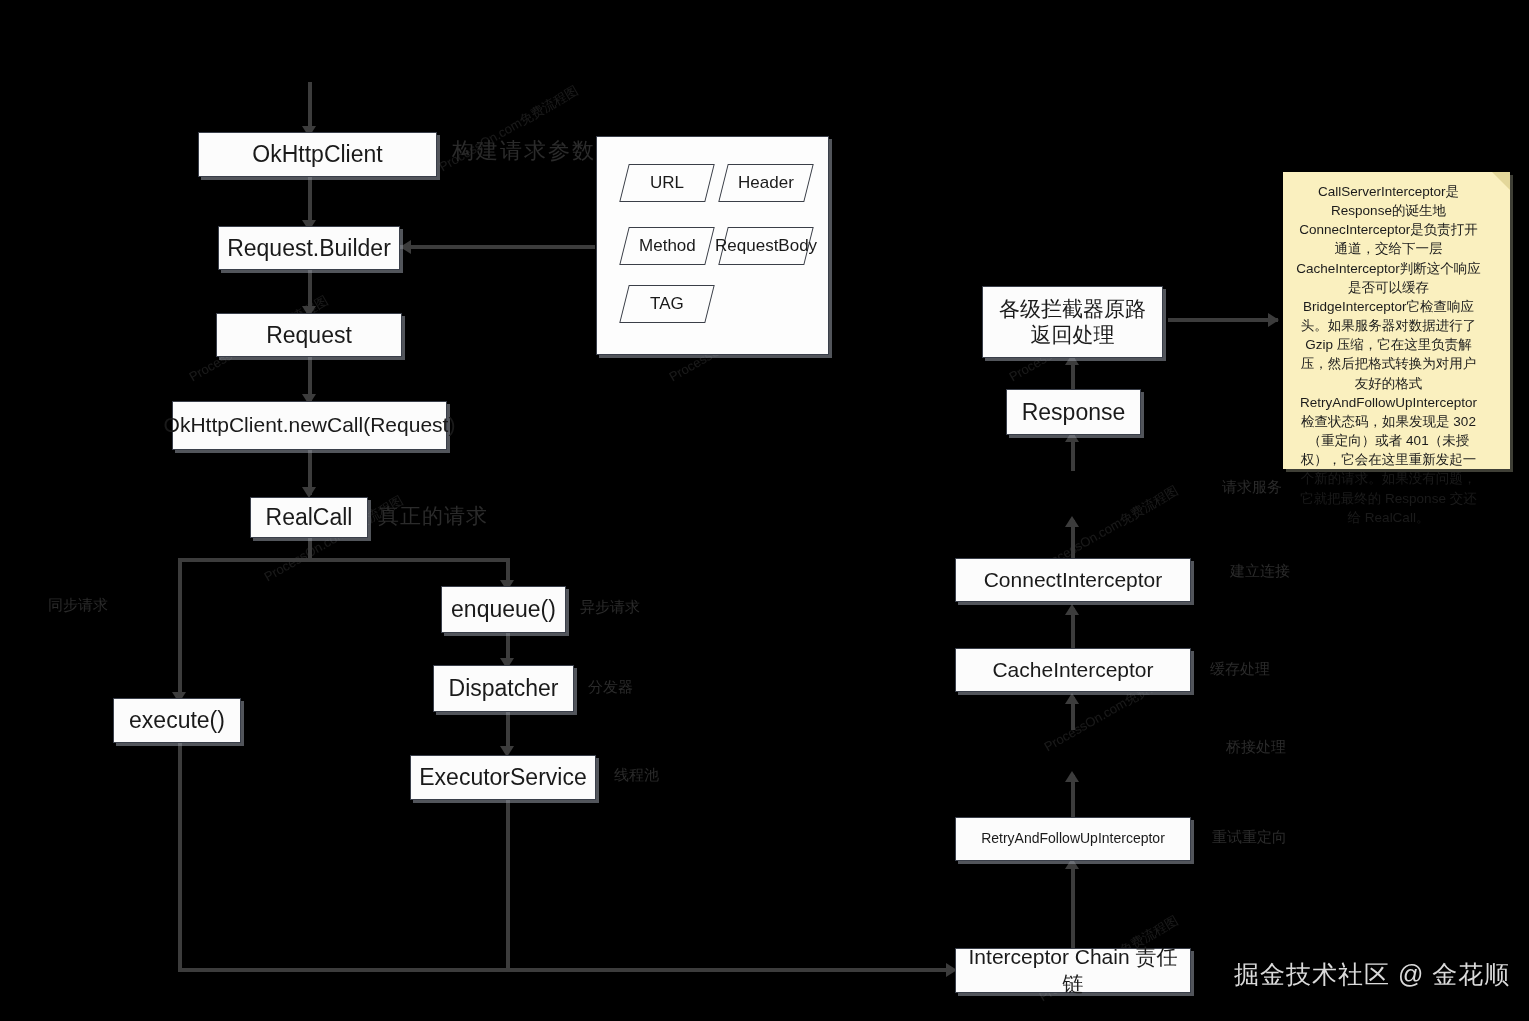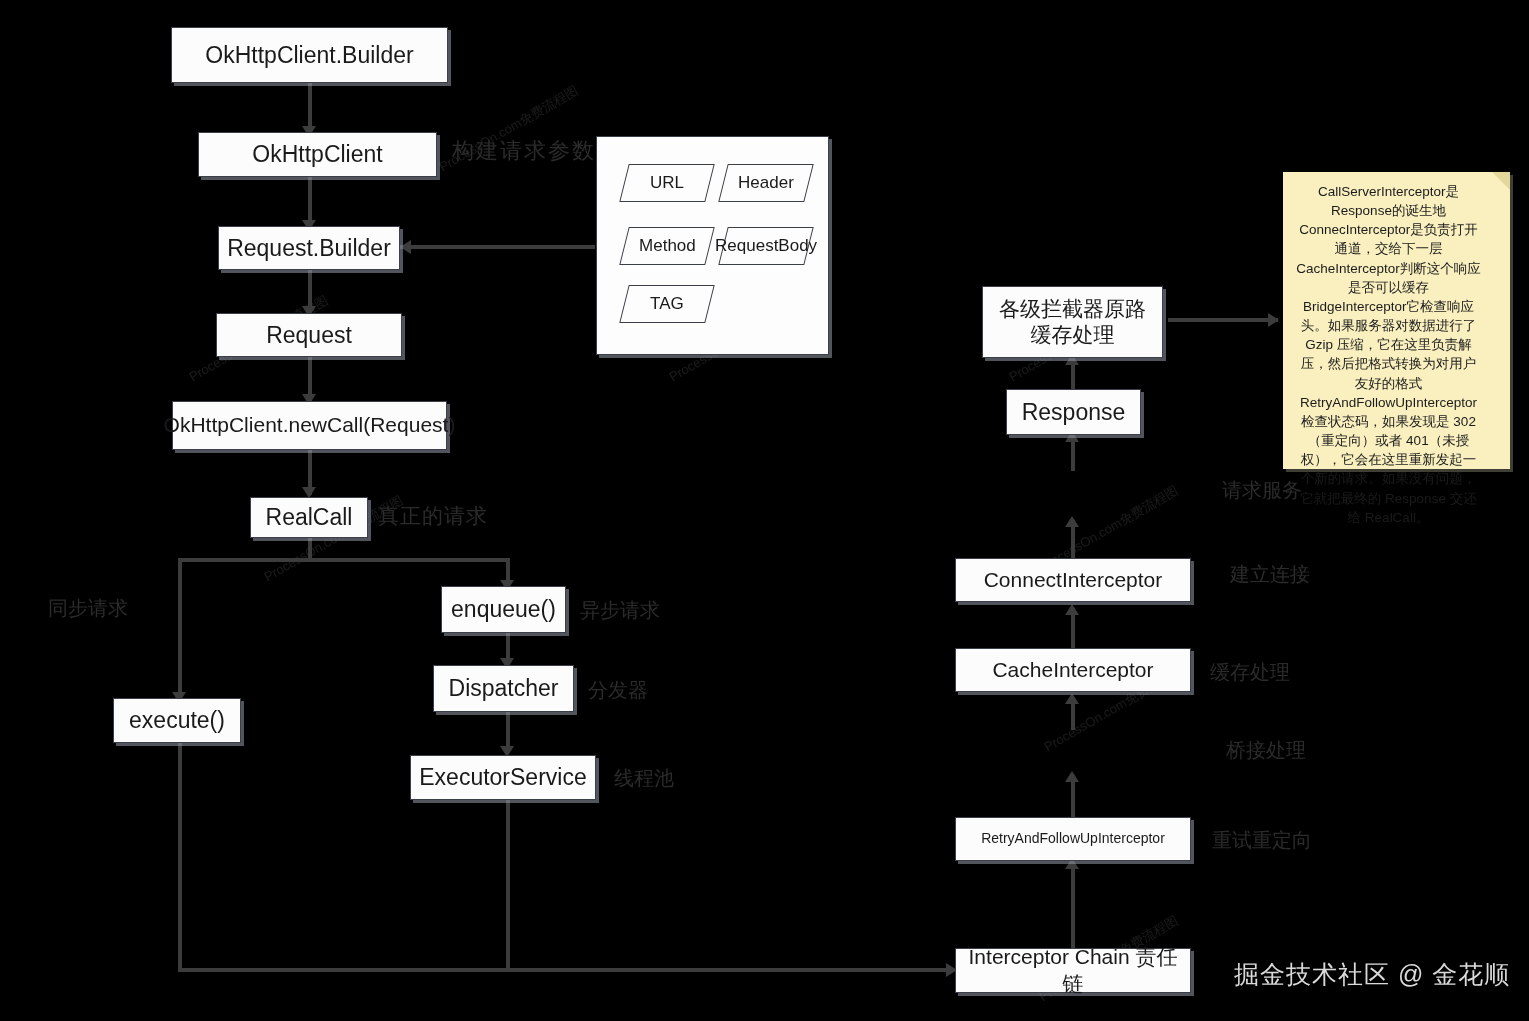--- a/index.html
+++ b/index.html
@@ -112,21 +112,21 @@
     top: 0; right: 0;
     width: 0; height: 0;
     border-left: 18px solid transparent;
     border-top: 18px solid #e3d79a;
   }
 
   
   .dim {
     position: absolute;
     color: #2b2b2b;
-    font-size: 20px;
+    font-size: 15px;
     white-space: nowrap;
     line-height: 1.2;
   }
   .dim.cn { font-size: 21px; letter-spacing: 1px; }
   .dim.big { font-size: 22px; letter-spacing: 2px; }
 
   
   .watermark {
     position: absolute;
     color: #dadada;
@@ -192,21 +192,20 @@
   <div class="arrow down" style="left:500px; top:658px;"></div>
 
   <div class="ln v" style="left:506px; top:712px; height:38px;"></div>
   <div class="arrow down" style="left:500px; top:746px;"></div>
 
   <div class="ln v" style="left:506px; top:800px; height:172px;"></div>
 
   <div class="ln h" style="left:178px; top:968px; width:775px;"></div>
   <div class="arrow right" style="left:946px; top:963px;"></div>
 
-  <div class="node big" style="left:171px; top:27px; width:277px; height:56px;">OkHttpClient.Builder</div>
 
   <div class="node big" style="left:192px; top:132px; width:239px; height:45px;margin-left:6px;">OkHttpClient</div>
 
   <div class="node big" style="left:218px; top:226px; width:182px; height:44px;">Request.Builder</div>
 
   <div class="node big" style="left:216px; top:313px; width:186px; height:44px;">Request</div>
 
   <div class="node mid" style="left:172px; top:401px; width:275px; height:49px;">OkHttpClient.newCall(Request)</div>
 
   <div class="node big" style="left:250px; top:497px; width:118px; height:41px;">RealCall</div>
@@ -255,21 +254,21 @@
   <div class="ln v" style="left:1071px; top:697px; height:33px;"></div>
   <div class="arrow up" style="left:1065px; top:693px;"></div>
 
   <div class="ln v" style="left:1071px; top:775px; height:42px;"></div>
   <div class="arrow up" style="left:1065px; top:771px;"></div>
 
   <div class="ln v" style="left:1071px; top:866px; height:83px;"></div>
   <div class="arrow up" style="left:1065px; top:858px;"></div>
 
   <div class="node mid" style="left:982px; top:286px; width:181px; height:72px; white-space:pre-line;">各级拦截器原路
-缓存处理</div>
+返回处理</div>
 
   <div class="node big" style="left:1006px; top:389px; width:135px; height:46px;">Response</div>
 
 
   <div class="node mid" style="left:955px; top:558px; width:236px; height:44px;">ConnectInterceptor</div>
 
   <div class="node mid" style="left:955px; top:648px; width:236px; height:44px;">CacheInterceptor</div>
 
 
   <div class="node tiny" style="left:955px; top:817px; width:236px; height:44px;">RetryAndFollowUpInterceptor</div>

